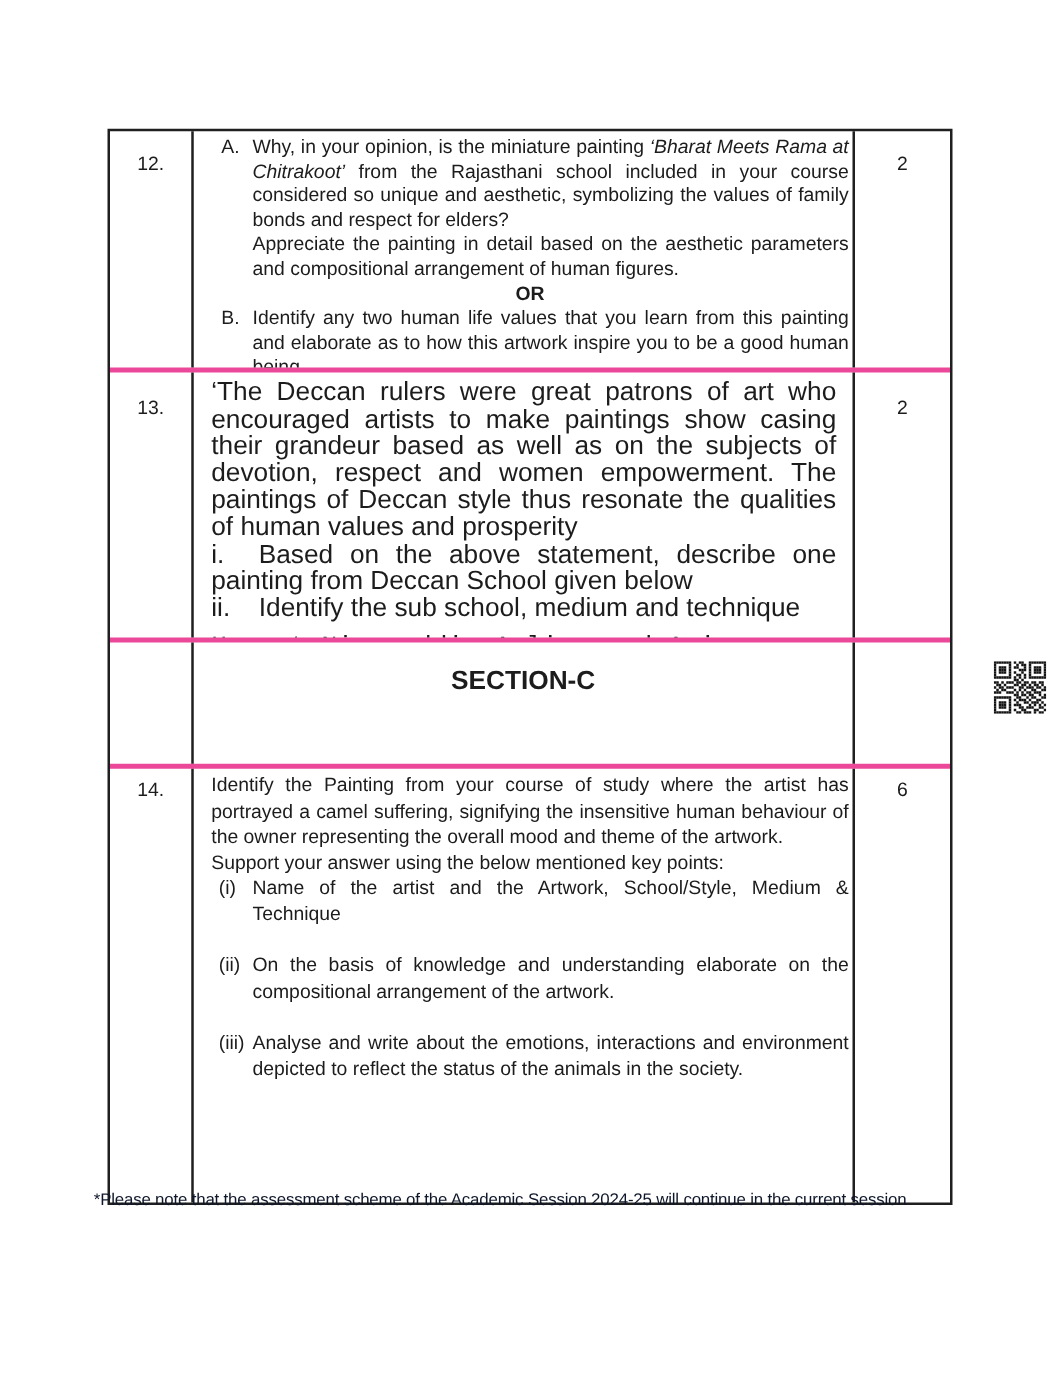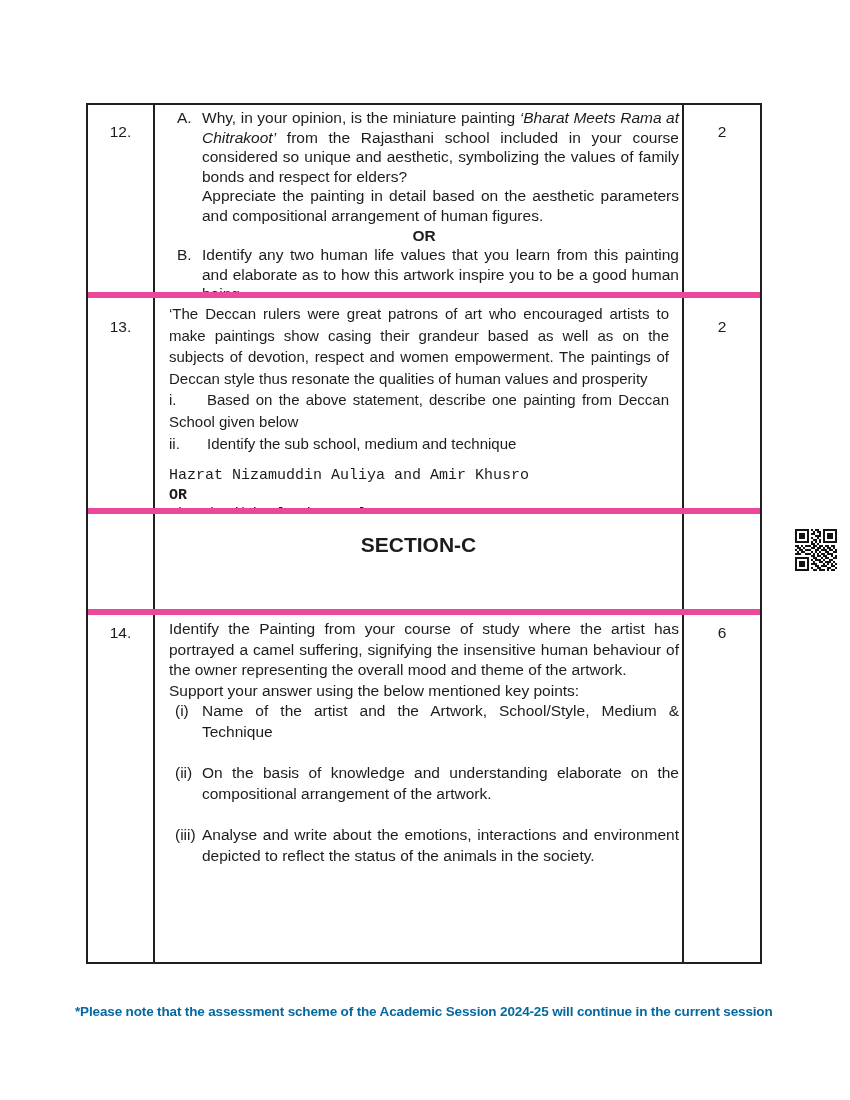--- a/index.html
+++ b/index.html
@@ -5,21 +5,21 @@
   html,body { margin:0; padding:0; background:#ffffff; }
   .page {
     position:relative; width:850px; height:1100px; background:#ffffff;
     font-family:"Liberation Sans", sans-serif; color:#1c1c1c; overflow:hidden;
   }
   
   .exam-table {
     position:absolute; left:86px; top:103px; width:676px;
     border:2px solid #1f1f1f; box-sizing:border-box;
   }
-  .trow { display:flex; border-bottom:6px solid #ec4899; box-sizing:border-box; }
+  .trow { display:flex; border-bottom:4px solid #ec4899; box-sizing:border-box; }
   .trow:last-child { border-bottom:none; }
   .cell-num {
     width:67px; flex:none; border-right:2px solid #1f1f1f; box-sizing:border-box;
     text-align:center; font-size:15.5px;
   }
   .cell-marks {
     width:78px; flex:none; border-left:2px solid #1f1f1f; box-sizing:border-box;
     text-align:center; font-size:15.5px;
   }
   .cell-body { flex:1; box-sizing:border-box; overflow:hidden; }
@@ -30,21 +30,21 @@
   .pt18 { padding-top:18px; } .pt20 { padding-top:20px; } .pt25 { padding-top:9px; }
 
   
   .body-q12 { padding:3px 3px 0 14px; font-size:15.5px; line-height:19.6px; }
   .hang { display:flex; }
   .hang .mk { flex:none; width:25px; padding-left:8px; }
   .hang .tx { flex:1; text-align:justify; }
   .or-line { text-align:center; font-weight:bold; }
 
   
-  .body-q13 { padding:5px 13px 0 14px; font-size:15px; line-height:21.6px; }
+  .body-q13 { padding:5px 13px 0 14px; font-size:21px; line-height:21.6px; }
   .body-q13 p { margin:0; text-align:justify; }
   .rnum { display:inline-block; width:38px; }
   .gap12 { height:12px; }
   .opts { line-height:19.5px;font-family:Liberation Mono, monospace; }
   .opts p { text-align:left; }
 
   
   .body-sec { padding-top:19px; text-align:center; font-weight:bold; font-size:21px; }
   .sec-gap { height:23px; }
   .uline { text-decoration:underline; }
@@ -53,22 +53,22 @@
   .body-q14 { padding:4px 3px 0 14px; font-size:15.5px; line-height:20.5px; }
   .body-q14 p { margin:0; text-align:justify; }
   .mb26 { margin-bottom:26px; }
   .mb24 { margin-bottom:24px; }
   .kitem { display:flex; margin:0 0 21px 6px; }
   .kitem .mk2 { flex:none; width:27px; }
   .kitem .tx { flex:1; text-align:justify; }
 
   
   .footnote {
-    position:absolute; left:75px; top:1000px; width:710px;
-    font-size:13.5px; font-weight:bold; line-height:23px; color:#0369a1;
+    position:absolute; left:75px; top:948px; width:710px;
+    font-size:13.5px; font-weight:normal; line-height:23px; color:#0f172a;
     letter-spacing:-0.15px;
   }
 
   
   .qr { position:absolute; left:795px; top:529px; width:42px; height:42px; }
 </style>
 </head>
 <body>
 
 <div class="page">

